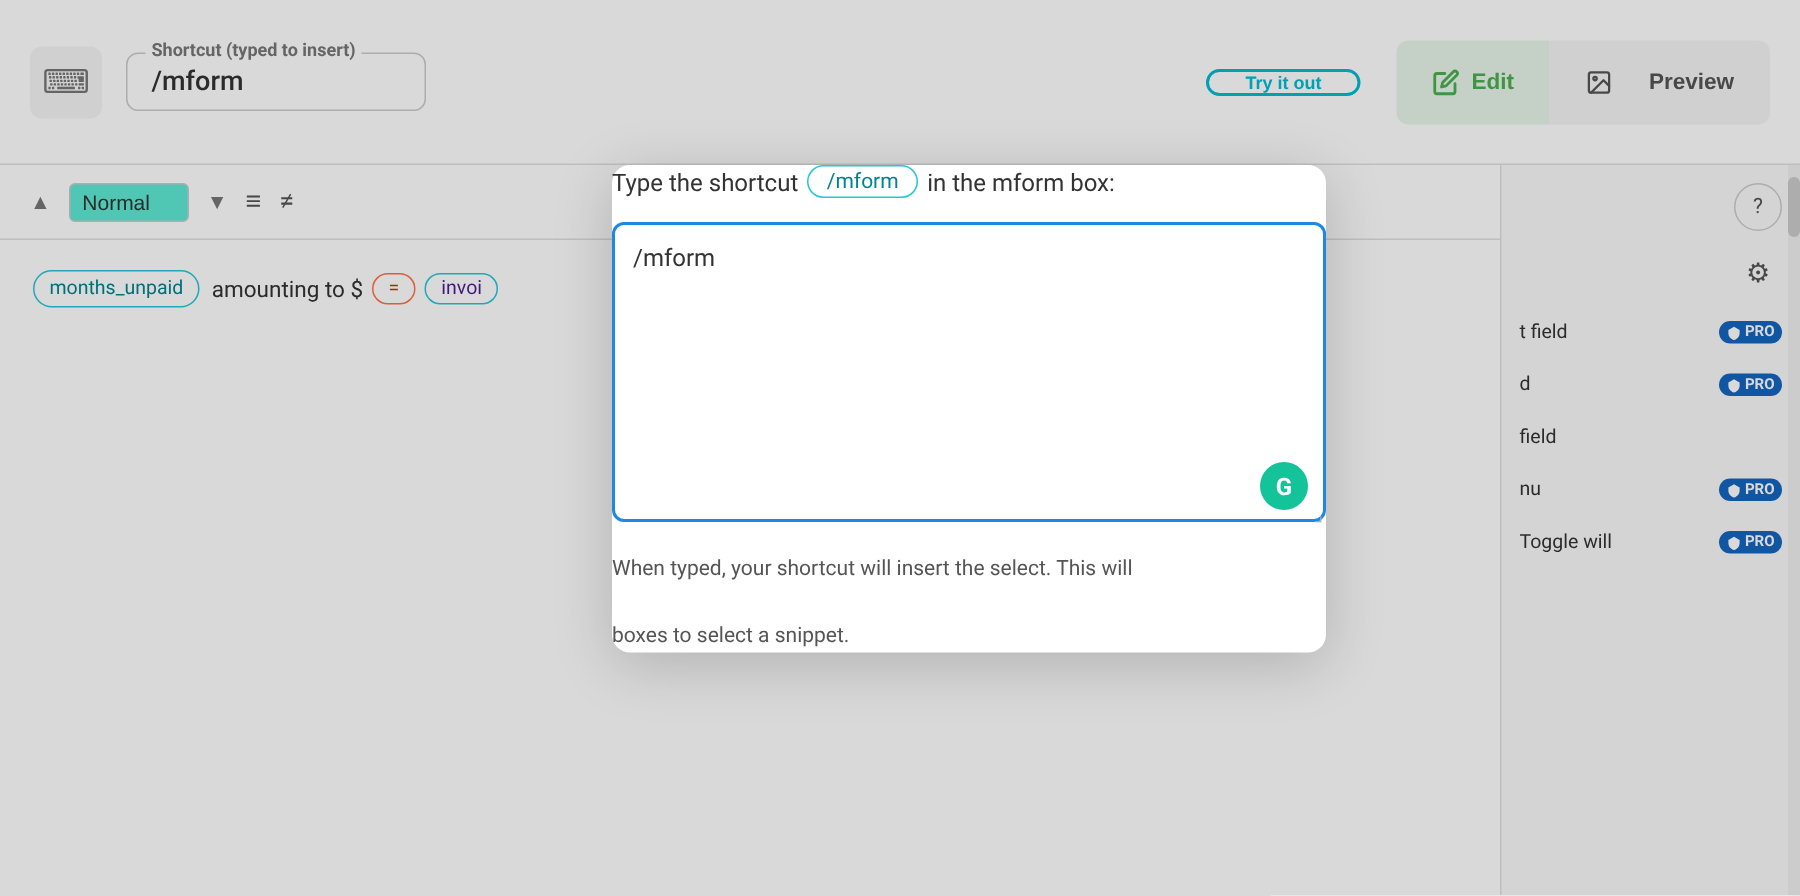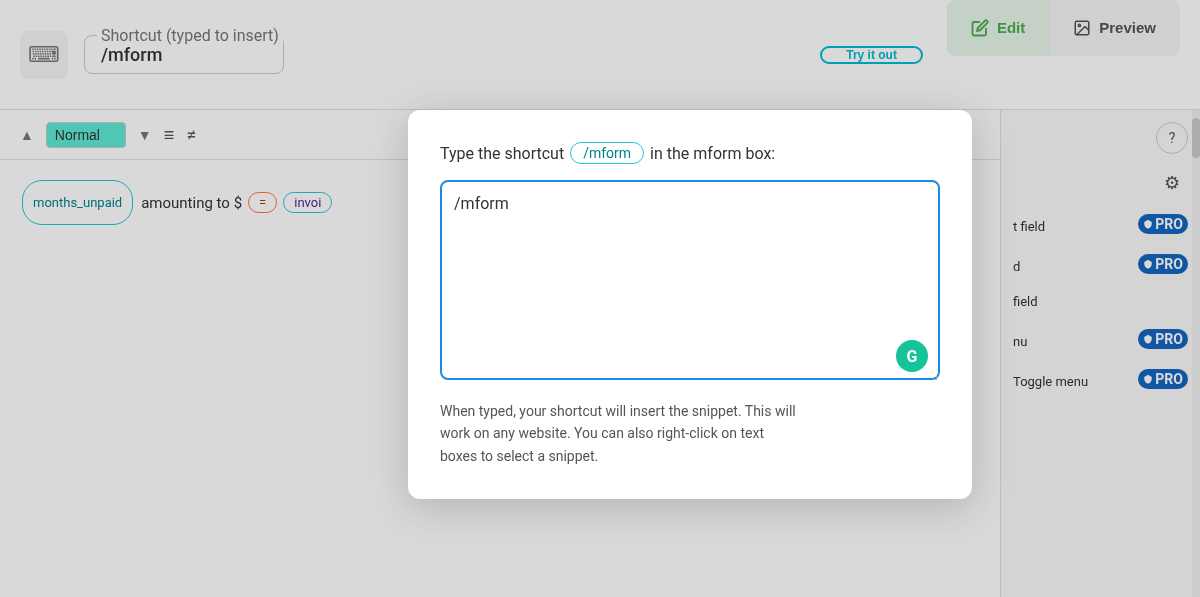--- a/index.html
+++ b/index.html
@@ -51,22 +51,23 @@
       padding: 8px 16px;
       min-width: 200px;
     }
 
     .shortcut-field-label {
       position: absolute;
       top: -10px;
       left: 12px;
       background: #fff;
       padding: 0 4px;
-      font-size: 16px;
+      font-size: 12px;
       color: #777;
+      font-weight: bold;
     }
 
     .shortcut-value {
       font-size: 18px;
       color: #333;
       font-weight: 500;
     }
 
     .try-it-out-btn {
       border: 2px solid #00bcd4;
@@ -77,21 +78,21 @@
       font-size: 12px;
       font-weight: 600;
       cursor: pointer;
       white-space: nowrap;
       margin-left: auto;
     }
 
     .edit-preview-tabs {
       display: flex;
       height: 110px;
-      align-items: flex-start;
+      align-items: center;
       margin-left: 8px;
     }
 
     .tab-edit {
       background: #e8f5e9;
       border: none;
       padding: 10px 24px;
       border-radius: 8px 0 0 8px;
       font-size: 15px;
       font-weight: 600;
@@ -106,21 +107,21 @@
     .tab-preview {
       background: #f5f5f5;
       border: none;
       padding: 10px 24px;
       border-radius: 0 8px 8px 0;
       font-size: 15px;
       font-weight: 600;
       color: #555;
       display: flex;
       align-items: center;
-      gap: 8px;
+      gap: 24px;
       cursor: pointer;
       height: 56px;
     }
 
     
     .toolbar-row {
       position: absolute;
       top: 110px;
       left: 0;
       right: 0;
@@ -204,21 +205,21 @@
       align-items: center;
       justify-content: center;
       color: #555;
       font-size: 14px;
       cursor: pointer;
     }
 
     .pro-badge {
       background: #1565c0;
       color: #fff;
-      font-size: 14px;
+      font-size: 10px;
       font-weight: 700;
       padding: 2px 5px;
       border-radius: 10px;
       display: flex;
       align-items: center;
       gap: 2px;
     }
 
     .sidebar-item {
       display: flex;
@@ -228,21 +229,21 @@
       color: #333;
       padding: 4px 0;
     }
 
     
     .pill {
       display: inline-flex;
       align-items: center;
       border: 1.5px solid #26c6da;
       border-radius: 20px;
-      padding: 14px 10px;
+      padding: 4px 10px;
       font-size: 13px;
       color: #00838f;
       background: #fff;
       margin: 0 2px;
     }
 
     .pill-orange {
       display: inline-flex;
       align-items: center;
       border: 1.5px solid #ff7043;
@@ -279,26 +280,25 @@
       top: 0; left: 0; right: 0; bottom: 0;
       background: rgba(0,0,0,0.15);
       z-index: 10;
     }
 
     
     .modal {
       position: absolute;
       top: 110px;
       left: 408px;
-      width: 564px;
+      width: 476px;
       background: #fff;
       border-radius: 12px;
       box-shadow: 0 8px 40px rgba(0,0,0,0.18);
       z-index: 20;
-      padding: 32px;
     }
 
     .modal-title {
       font-size: 16px;
       color: #333;
       margin-bottom: 16px;
       display: flex;
       align-items: center;
       gap: 6px;
       flex-wrap: wrap;
@@ -466,21 +466,21 @@
   <div class="sidebar-item">
     <span>nu</span>
     <span class="pro-badge">
       <svg width="10" height="10" viewBox="0 0 24 24" fill="#fff">
           <path d="M12 2L3 7v5c0 5.25 3.75 10.15 9 11.25C17.25 22.15 21 17.25 21 12V7L12 2z"></path>
         </svg>
       PRO
     </span>
   </div>
   <div class="sidebar-item">
-    <span>Toggle menu</span>
+    <span>Toggle will</span>
     <span class="pro-badge">
       <svg width="10" height="10" viewBox="0 0 24 24" fill="#fff">
           <path d="M12 2L3 7v5c0 5.25 3.75 10.15 9 11.25C17.25 22.15 21 17.25 21 12V7L12 2z"></path>
         </svg>
       PRO
     </span>
   </div>
 </div>
 
 <div class="scrollbar">
@@ -496,17 +496,17 @@
     <span>in the mform box:</span>
   </div>
   <div class="textarea-wrapper">
     <textarea class="modal-textarea" style="">/mform</textarea>
     <div class="grammarly-icon">
       <span>G</span>
     </div>
     <div class="resize-handle">⌟</div>
   </div>
   <div class="modal-hint">
-    <span>When typed, your shortcut will insert the snippet. This will</span><br>
-    <span>work on any website. You can also right-click on text</span><br>
+    <span>When typed, your shortcut will insert the select. This will</span><br>
+    <br>
     <span>boxes to select a snippet.</span>
   </div>
 </div>
 
 </body></html>

